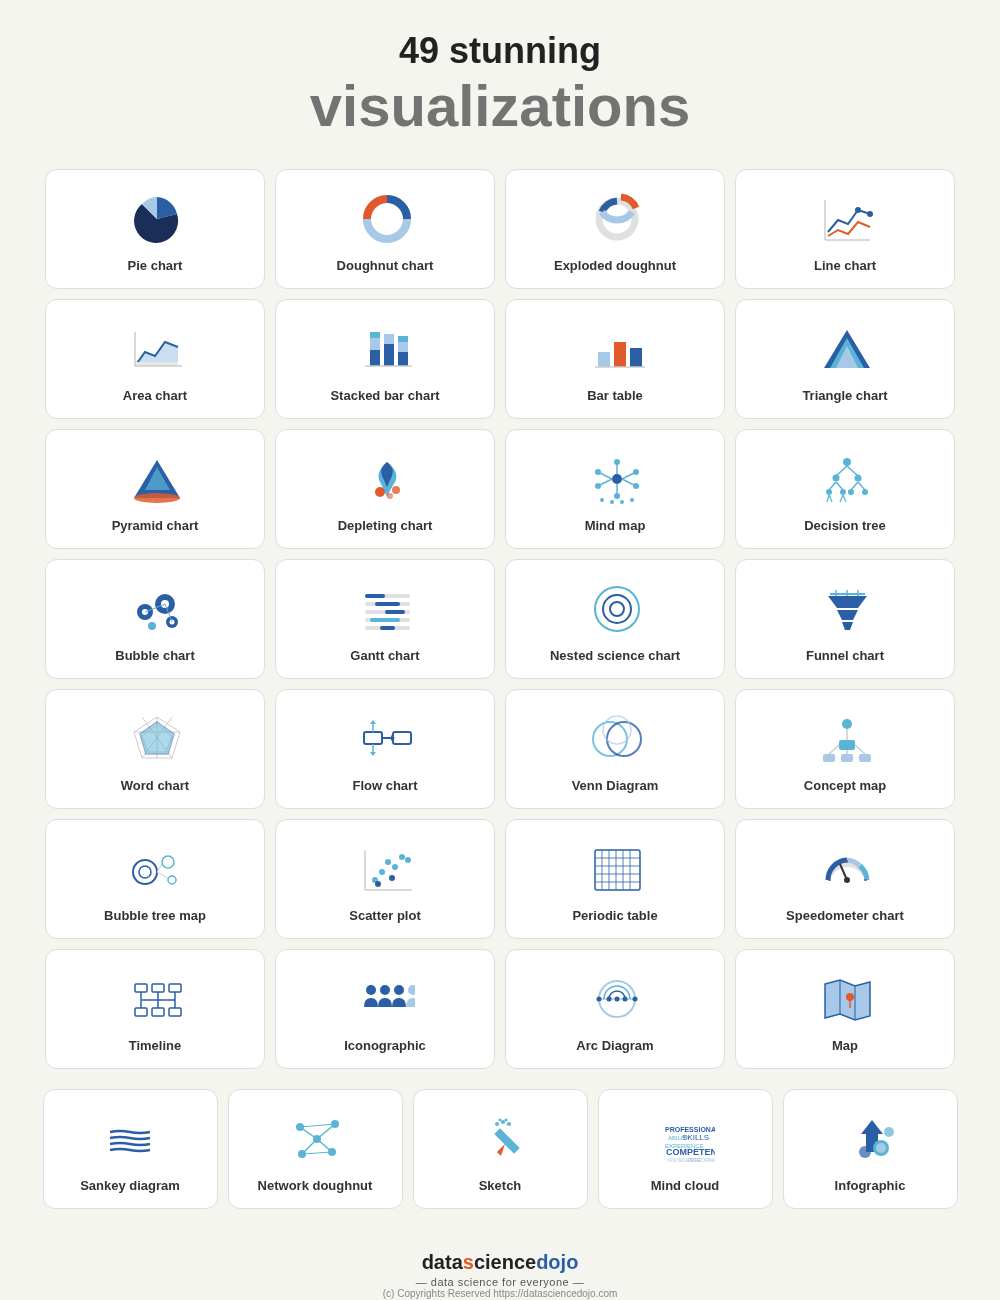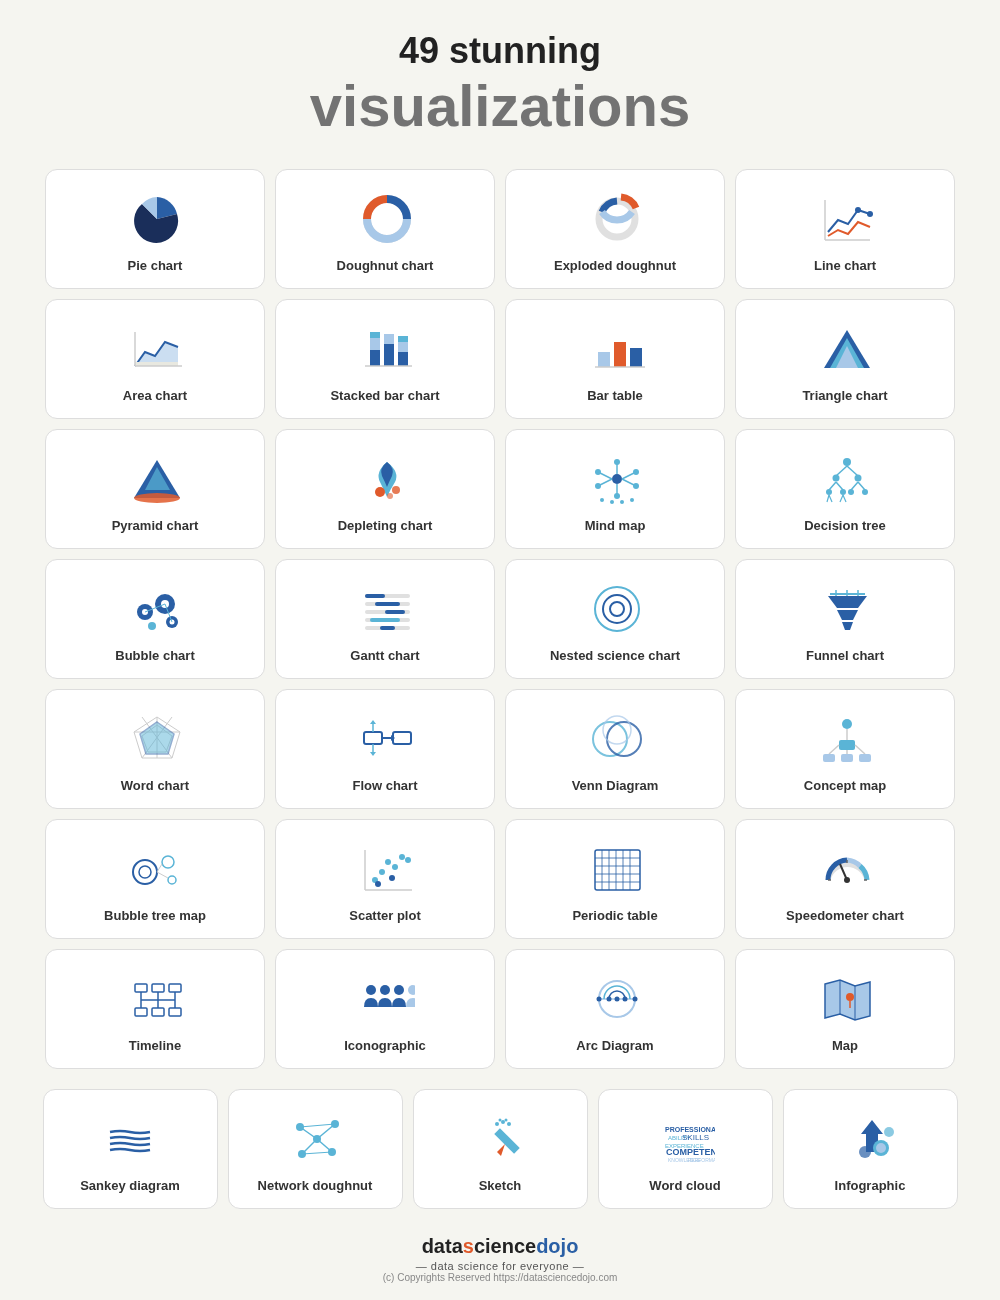--- a/index.html
+++ b/index.html
@@ -61,21 +61,21 @@
     .card-label {
       font-size: 13px;
       font-weight: 600;
       color: #333;
       text-align: center;
     }
     .footer {
       display: flex;
       flex-direction: column;
       align-items: center;
-      margin-top: 6px;
+      margin-top: 22px;
     }
     .footer-logo {
       font-size: 20px;
       font-weight: 700;
       color: #222;
       margin-bottom: 2px;
     }
     .footer-logo span.accent {
       color: #e05a2b;
     }
@@ -613,21 +613,21 @@
       <svg width="55" height="55" viewBox="0 0 55 55">
         <text x="5" y="20" font-size="7" fill="#2a5fa5" font-weight="bold">PROFESSIONAL</text>
         <text x="8" y="28" font-size="6" fill="#5ab4d6">ABILITY</text>
         <text x="22" y="28" font-size="8" fill="#2a5fa5">SKILLS</text>
         <text x="5" y="36" font-size="6" fill="#5ab4d6">EXPERIENCE</text>
         <text x="6" y="43" font-size="9" fill="#2a5fa5" font-weight="bold">COMPETENCE</text>
         <text x="8" y="50" font-size="5" fill="#a8c8e8">KNOWLEDGE</text>
         <text x="28" y="50" font-size="5" fill="#a8c8e8">PERFORMANCE</text>
       </svg>
     </div>
-    <div class="card-label">Word cloud</div>
+    <div class="card-label">Mind cloud</div>
   </div>
 
   <div class="card">
     <div class="card-icon">
       <svg width="55" height="55" viewBox="0 0 55 55">
         <polygon points="27,8 38,22 33,22 33,40 21,40 21,22 16,22" fill="#2a5fa5"></polygon>
         <circle cx="36" cy="36" r="8" fill="#5ab4d6"></circle>
         <circle cx="36" cy="36" r="5" fill="#a8c8e8"></circle>
         <circle cx="20" cy="40" r="6" fill="#2a5fa5" opacity="0.7"></circle>
         <circle cx="44" cy="20" r="5" fill="#5ab4d6" opacity="0.7"></circle>

